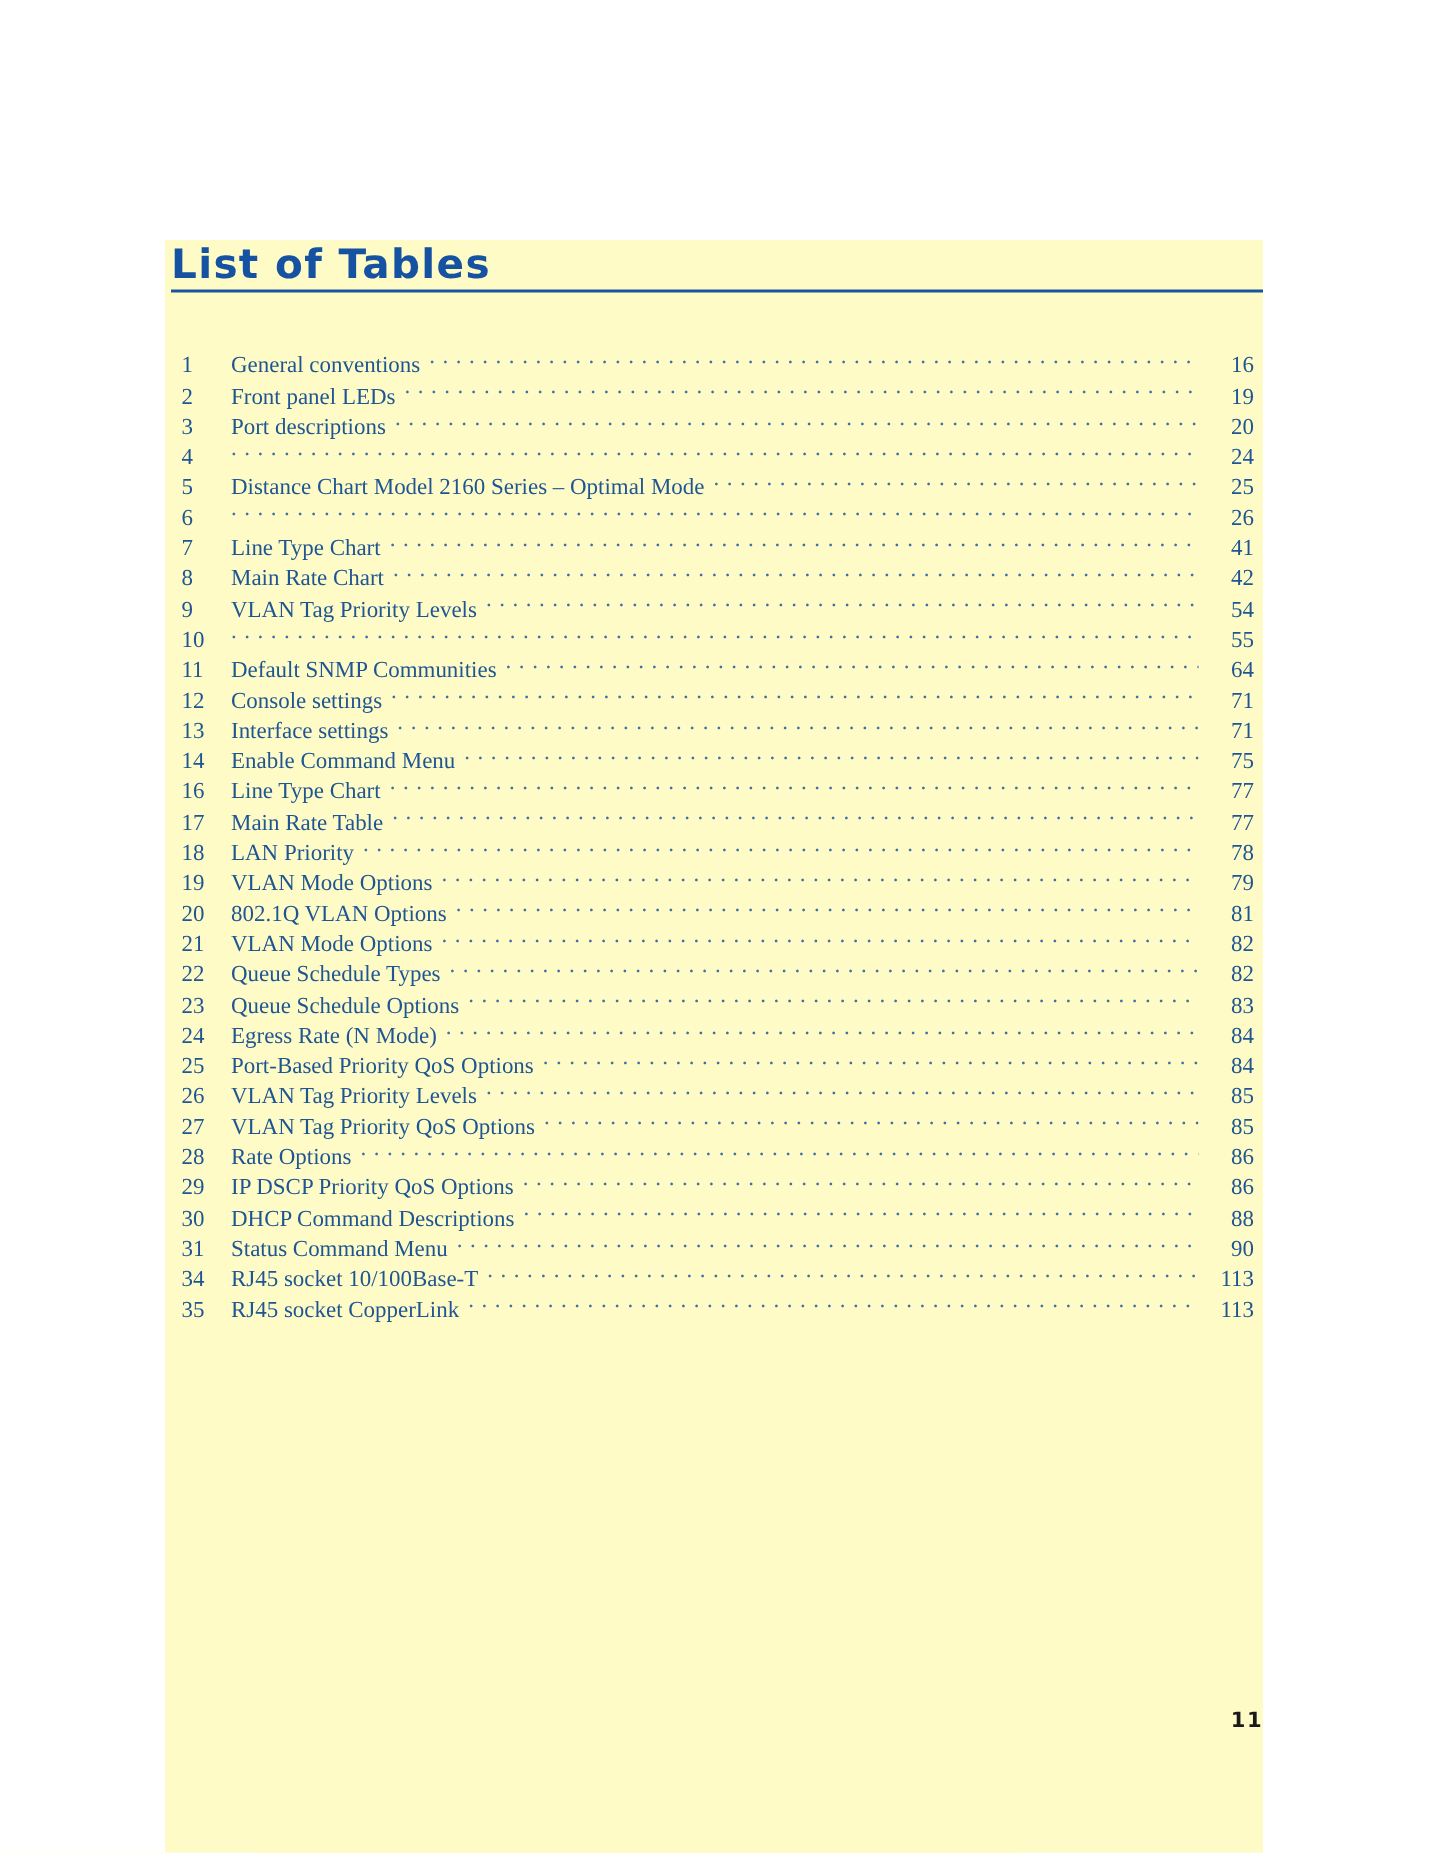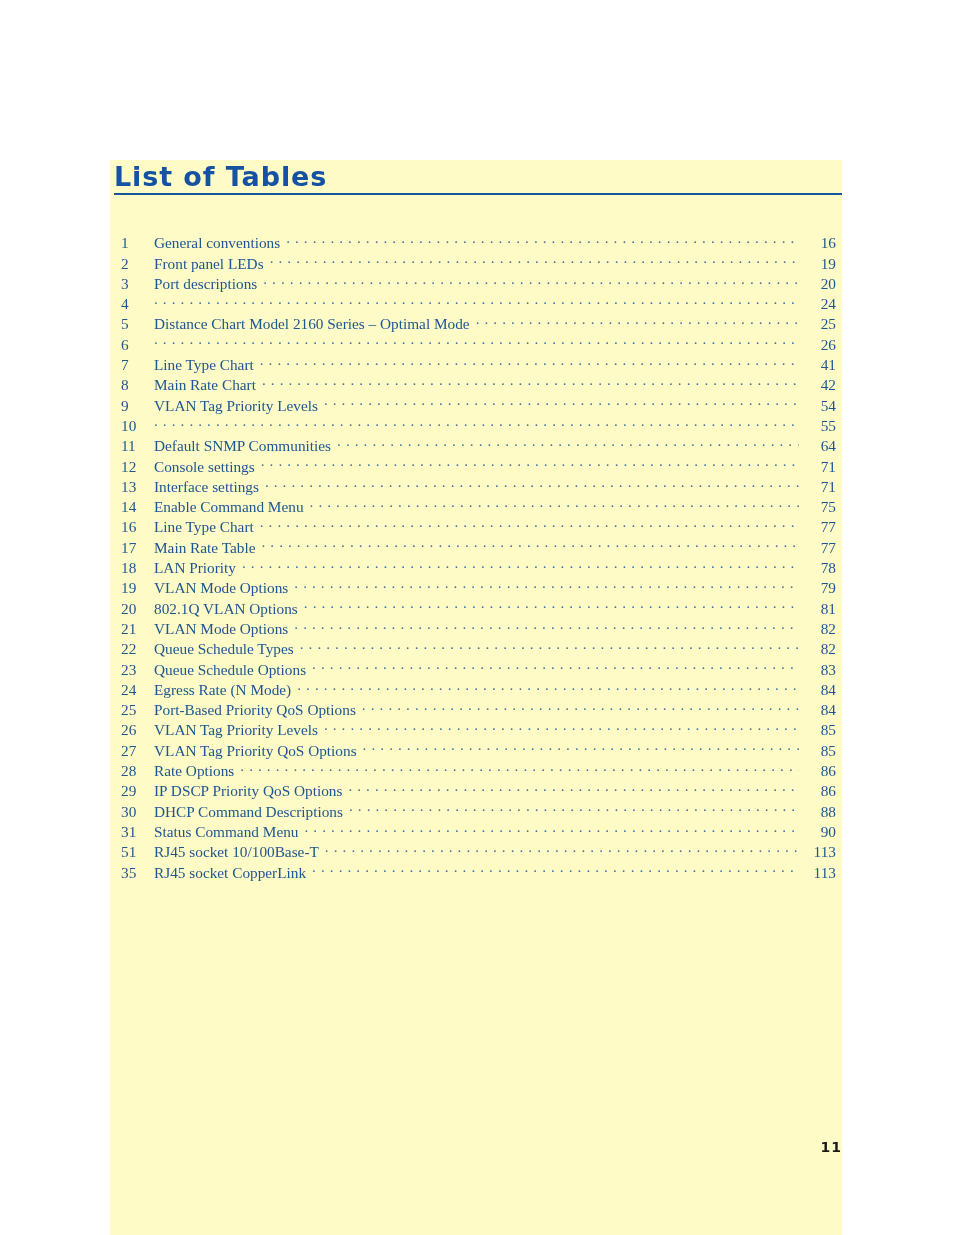--- a/index.html
+++ b/index.html
@@ -289,21 +289,21 @@
         <span class="toc-dots"></span>
         <span class="toc-page">88</span>
       </div>
       <div class="toc-row">
         <span class="toc-num">31</span>
         <span class="toc-label">Status Command Menu</span>
         <span class="toc-dots"></span>
         <span class="toc-page">90</span>
       </div>
       <div class="toc-row">
-        <span class="toc-num">51</span>
+        <span class="toc-num">34</span>
         <span class="toc-label">RJ45 socket 10/100Base-T</span>
         <span class="toc-dots"></span>
         <span class="toc-page">113</span>
       </div>
       <div class="toc-row">
         <span class="toc-num">35</span>
         <span class="toc-label">RJ45 socket CopperLink</span>
         <span class="toc-dots"></span>
         <span class="toc-page">113</span>
       </div>

